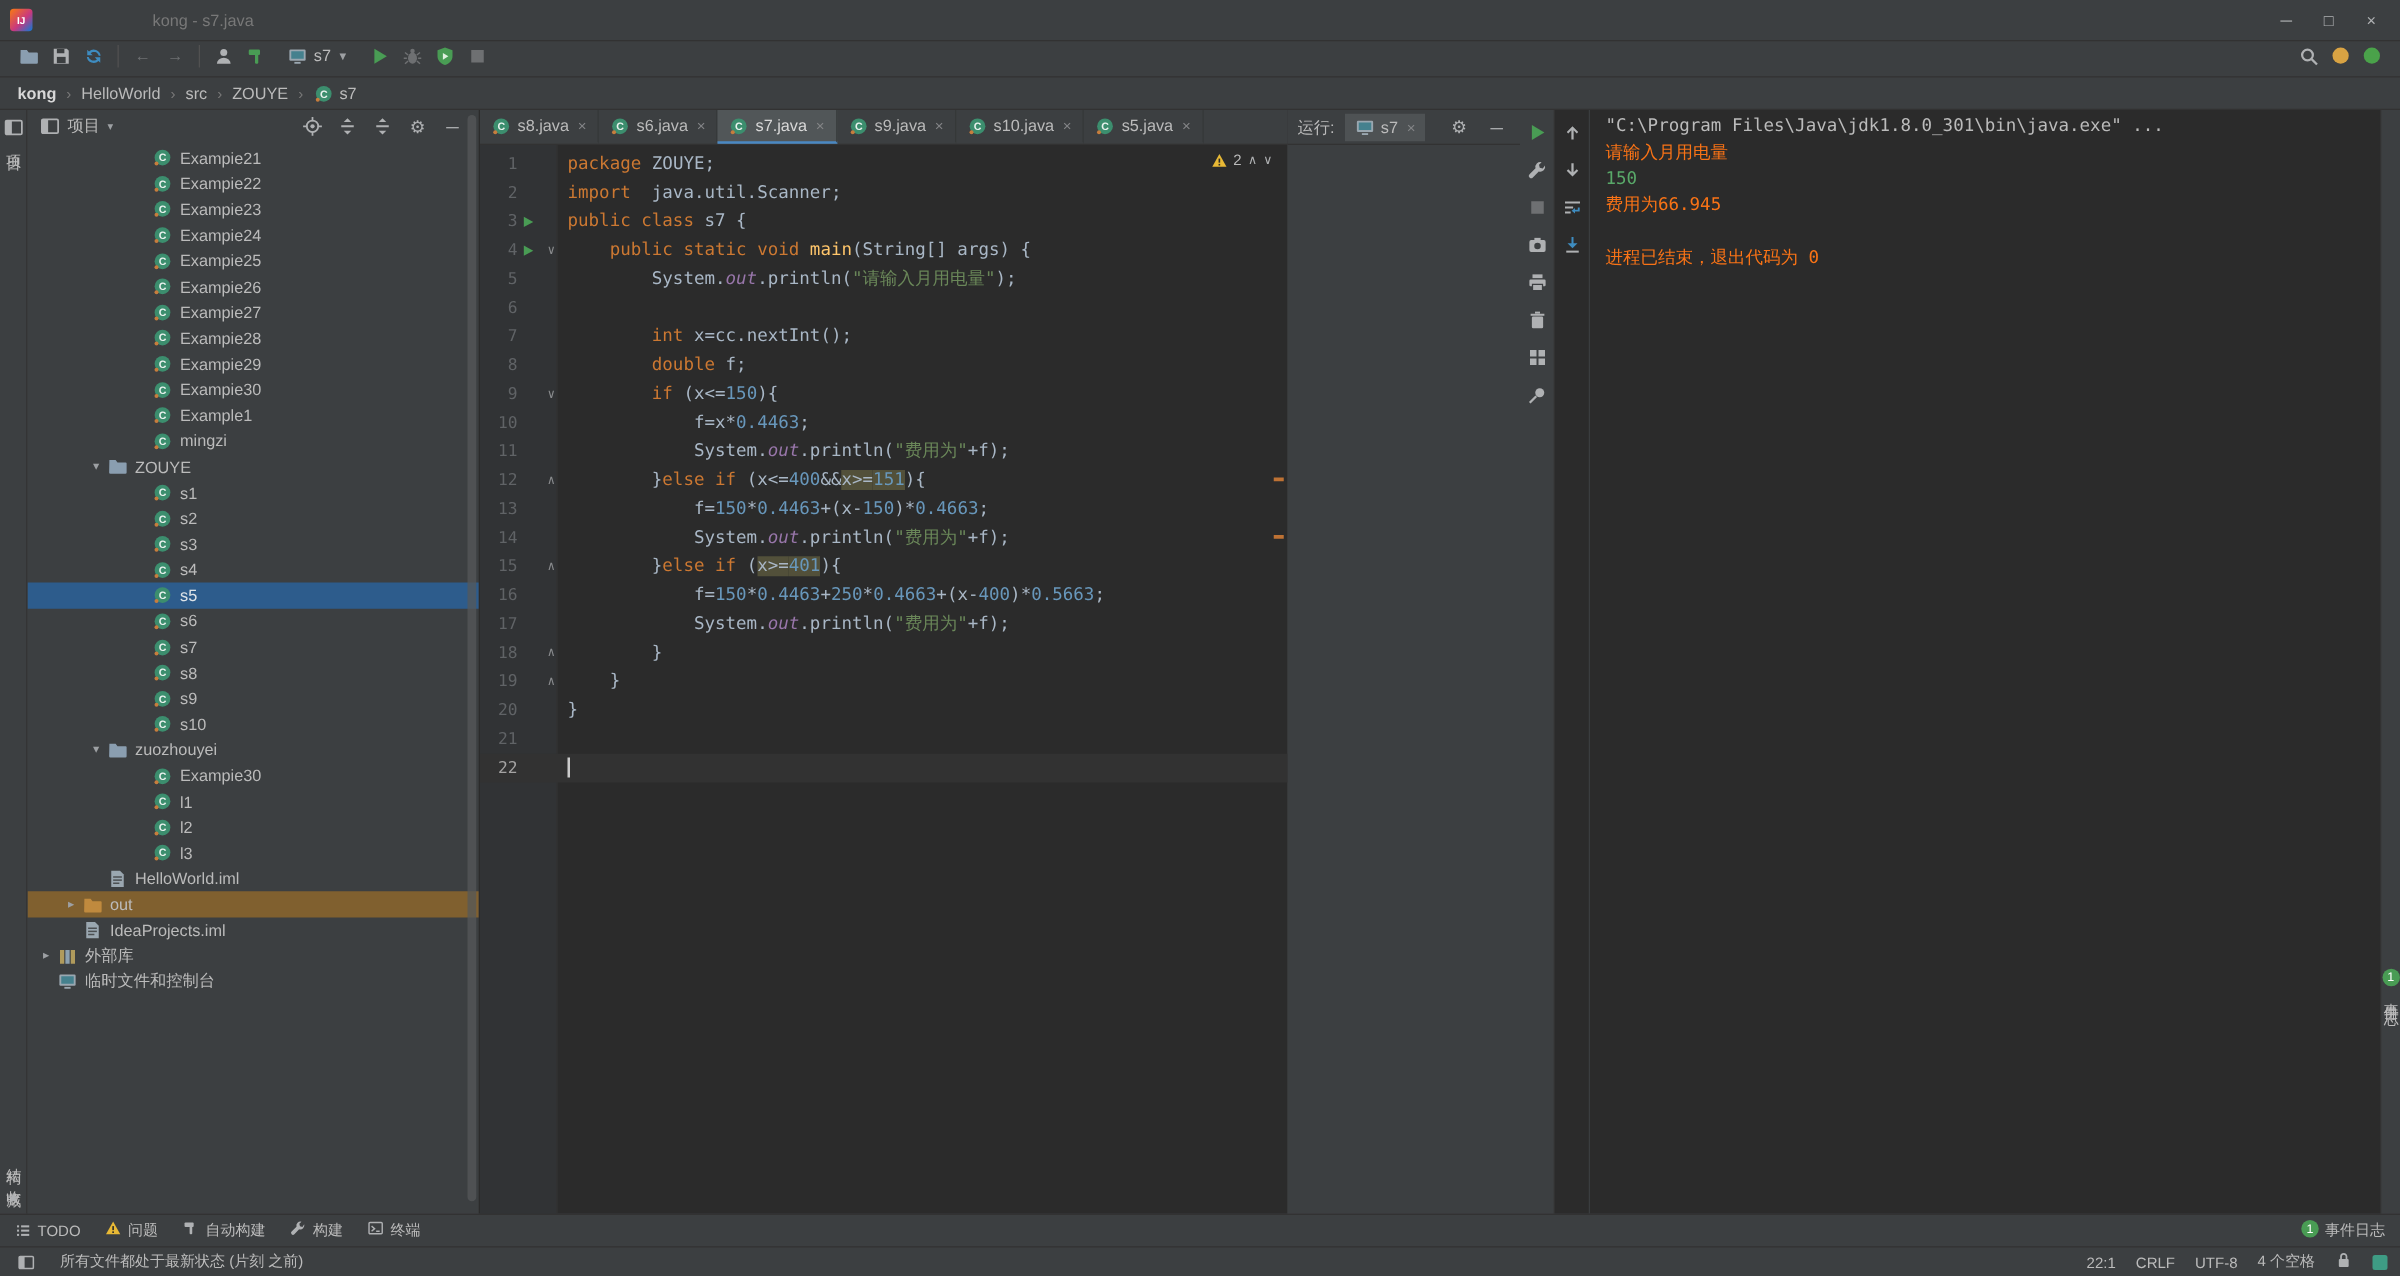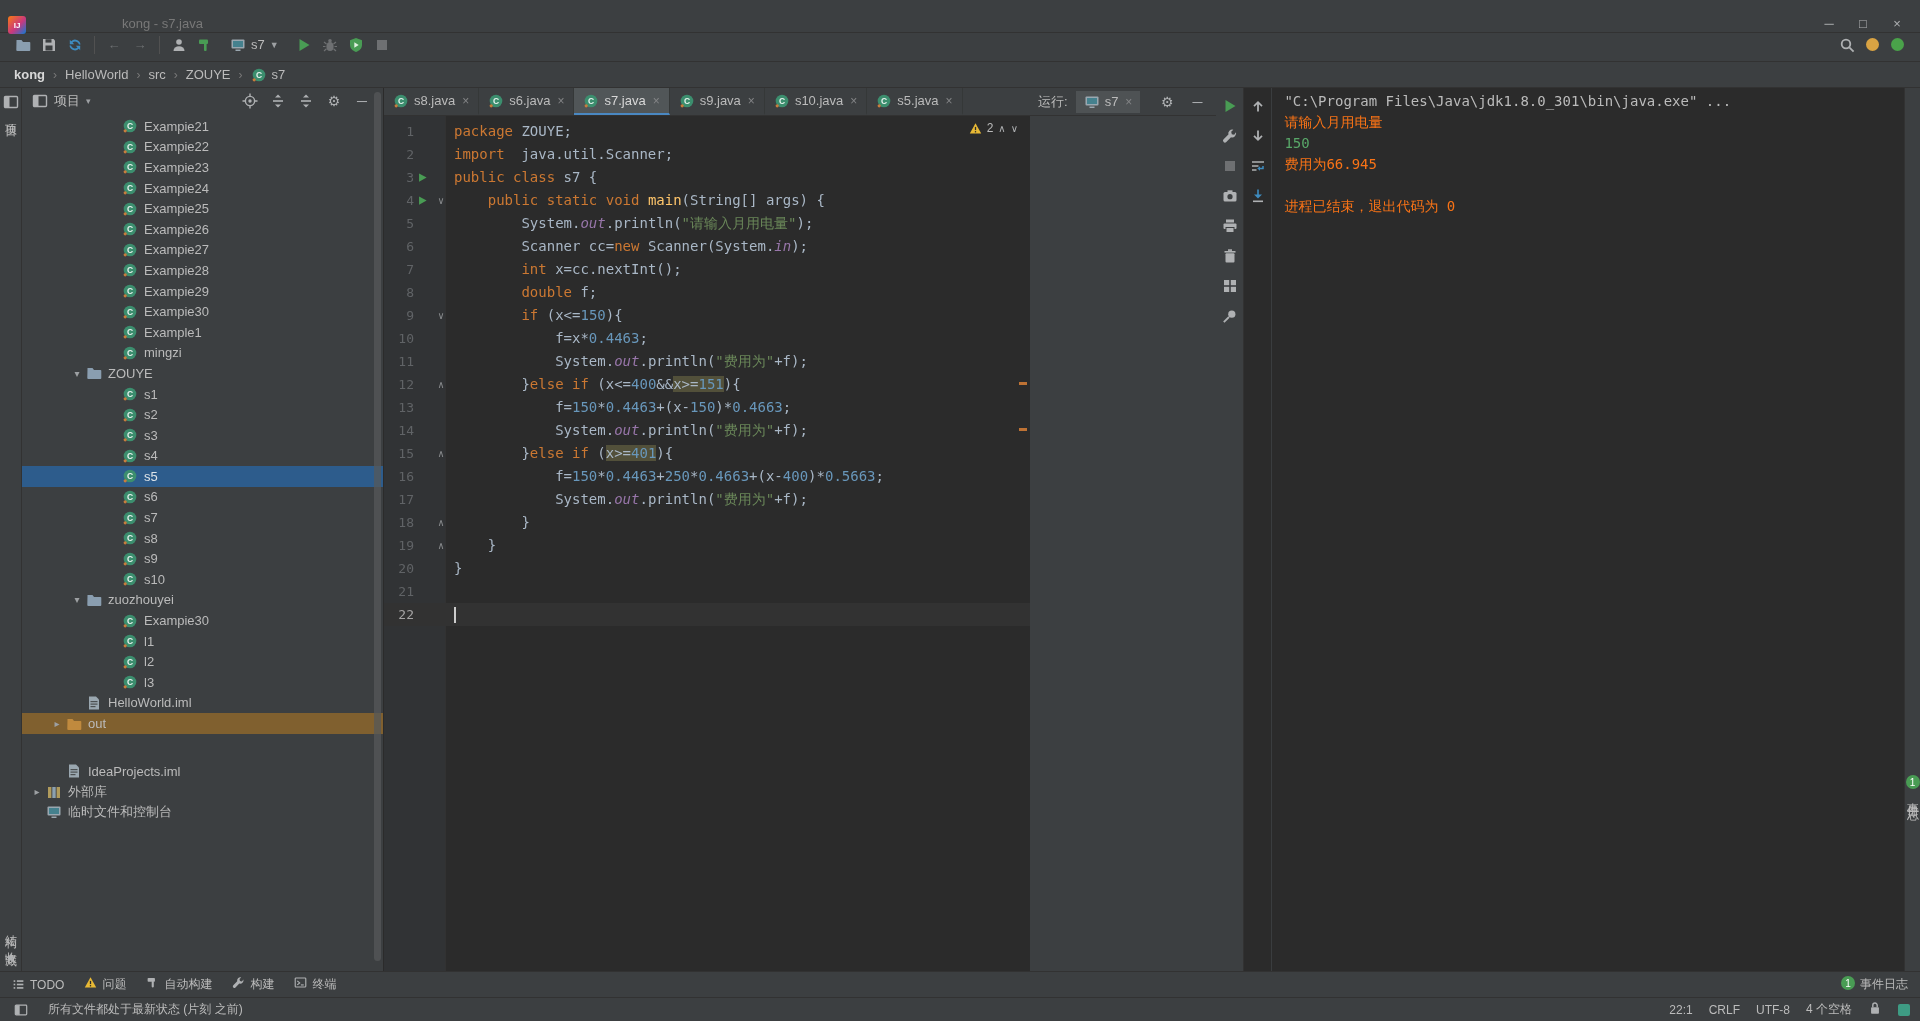--- a/index.html
+++ b/index.html
@@ -7,21 +7,21 @@
   .app{position:relative;width:1920px;height:1021px;background:#3C3F41;
        font-family:"Liberation Sans","DejaVu Sans",sans-serif;font-size:13px;color:#BBBBBB}
   .ic{display:inline-flex;width:16px;height:16px;flex:none;color:#AFB1B3}
   .ic svg{width:100%;height:100%;fill:currentColor}
   .ic-char{display:inline-flex;align-items:center;justify-content:center;color:#AFB1B3}
   .c-green{color:#499C54}.c-blue{color:#3E8CC0}.dim{color:#6E7072}
   .sp{flex:1}
   .sep{width:1px;height:18px;background:#515151;margin:0 6px;flex:none}
 
   
-  .titlebar{position:absolute;top:0;left:0;right:0;height:28px;display:flex;align-items:flex-start;
+  .titlebar{position:absolute;top:0;left:0;right:0;height:28px;display:flex;align-items:center;
             padding:16px 6px;border-bottom:1px solid #323232}
   .appicon{width:18px;height:18px;border-radius:3px;margin:0 6px 0 2px;flex:none;
            background:linear-gradient(135deg,#F97A12,#C9387E 55%,#0B7BD6);
            color:#fff;font-size:8px;font-weight:bold;display:flex;align-items:center;justify-content:center}
   .menus{display:flex;align-items:center}
   .menu-item{padding:4px 7px;white-space:nowrap}
   .wintitle{color:#787878;margin-left:90px;white-space:nowrap}
   .winbtns{margin-left:auto;display:flex}
   .winbtn{width:34px;text-align:center;color:#AFB1B3;font-size:13px}
 
@@ -635,21 +635,21 @@
           </div>
           <div class="trow hl" style="padding-left: 26px;">
             <span class="ic-char chev">▸</span>
             <span class="ic ticon">
               <svg viewBox="0 0 16 16">
                 <path d="M1.5 3h5l1.5 2h6.5a.8.8 0 0 1 .8.8v7.2a1 1 0 0 1-1 1h-12a1 1 0 0 1-1-1z" fill="#C08A3E"></path>
               </svg>
             </span>
             <span class="tlabel">out</span>
           </div>
-          <div class="trow" style="padding-left: 44px; margin-top: 27px;">
+          <div class="trow" style="padding-left: 44px;">
             <span class="ic ticon">
               <svg viewBox="0 0 16 16">
                 <path d="M3 1.5h7l3 3v10H3z" fill="#9AA7B0"></path>
                 <rect x="4.5" y="6" width="7" height="1.2" fill="#4C5052"></rect>
                 <rect x="4.5" y="8.5" width="7" height="1.2" fill="#4C5052"></rect>
                 <rect x="4.5" y="11" width="5" height="1.2" fill="#4C5052"></rect>
               </svg>
             </span>
             <span class="tlabel">IdeaProjects.iml</span>
           </div>
@@ -752,21 +752,21 @@
         <div class="code-lines">
             <div class="code-line"><div class="cl-gutter"><span class="cl-num">1</span><div class="cl-marks"></div></div><div class="cl-code"><span class="tok-k">package</span><span class="tok-d"> ZOUYE;</span></div></div>
             <div class="code-line"><div class="cl-gutter"><span class="cl-num">2</span><div class="cl-marks"></div></div><div class="cl-code"><span class="tok-k">import</span><span class="tok-d">  java.util.Scanner;</span></div></div>
             <div class="code-line"><div class="cl-gutter"><span class="cl-num">3</span><div class="cl-marks"><span class="runmark"><svg viewBox="0 0 16 16">
                       <path d="M3 2l11 6-11 6z" fill="#499C54"></path>
                     </svg></span></div></div><div class="cl-code"><span class="tok-k">public class</span><span class="tok-d"> s7 {</span></div></div>
             <div class="code-line"><div class="cl-gutter"><span class="cl-num">4</span><div class="cl-marks"><span class="runmark"><svg viewBox="0 0 16 16">
                       <path d="M3 2l11 6-11 6z" fill="#499C54"></path>
                     </svg></span><span class="ic-char fold">∨</span></div></div><div class="cl-code"><span class="tok-d">    </span><span class="tok-k">public static void</span><span class="tok-d"> </span><span class="tok-m">main</span><span class="tok-d">(String[] args) {</span></div></div>
             <div class="code-line"><div class="cl-gutter"><span class="cl-num">5</span><div class="cl-marks"></div></div><div class="cl-code"><span class="tok-d">        System.</span><span class="tok-f">out</span><span class="tok-d">.println(</span><span class="tok-s">"请输入月用电量"</span><span class="tok-d">);</span></div></div>
-            <div class="code-line"><div class="cl-gutter"><span class="cl-num">6</span><div class="cl-marks"></div></div><div class="cl-code"><span class="tok-d">        Scanner cc=</span><span class="tok-k">new</span><span class="tok-d"> Scanner(System.</span><span class="tok-f">in</span><span class="tok-d">);</span></div></div>
+            <div class="code-line"><div class="cl-gutter"><span class="cl-num">6</span><div class="cl-marks"></div></div></div>
             <div class="code-line"><div class="cl-gutter"><span class="cl-num">7</span><div class="cl-marks"></div></div><div class="cl-code"><span class="tok-d">        </span><span class="tok-k">int</span><span class="tok-d"> x=cc.nextInt();</span></div></div>
             <div class="code-line"><div class="cl-gutter"><span class="cl-num">8</span><div class="cl-marks"></div></div><div class="cl-code"><span class="tok-d">        </span><span class="tok-k">double</span><span class="tok-d"> f;</span></div></div>
             <div class="code-line"><div class="cl-gutter"><span class="cl-num">9</span><div class="cl-marks"><span class="ic-char fold">∨</span></div></div><div class="cl-code"><span class="tok-d">        </span><span class="tok-k">if</span><span class="tok-d"> (x&lt;=</span><span class="tok-n">150</span><span class="tok-d">){</span></div></div>
             <div class="code-line"><div class="cl-gutter"><span class="cl-num">10</span><div class="cl-marks"></div></div><div class="cl-code"><span class="tok-d">            f=x*</span><span class="tok-n">0.4463</span><span class="tok-d">;</span></div></div>
             <div class="code-line"><div class="cl-gutter"><span class="cl-num">11</span><div class="cl-marks"></div></div><div class="cl-code"><span class="tok-d">            System.</span><span class="tok-f">out</span><span class="tok-d">.println(</span><span class="tok-s">"费用为"</span><span class="tok-d">+f);</span></div></div>
             <div class="code-line"><div class="cl-gutter"><span class="cl-num">12</span><div class="cl-marks"><span class="ic-char fold">∧</span></div></div><div class="cl-code"><span class="tok-d">        }</span><span class="tok-k">else if</span><span class="tok-d"> (x&lt;=</span><span class="tok-n">400</span><span class="tok-d">&amp;&amp;</span><span class="tok-d hl">x&gt;=</span><span class="tok-n hl">151</span><span class="tok-d">){</span></div></div>
             <div class="code-line"><div class="cl-gutter"><span class="cl-num">13</span><div class="cl-marks"></div></div><div class="cl-code"><span class="tok-d">            f=</span><span class="tok-n">150</span><span class="tok-d">*</span><span class="tok-n">0.4463</span><span class="tok-d">+(x-</span><span class="tok-n">150</span><span class="tok-d">)*</span><span class="tok-n">0.4663</span><span class="tok-d">;</span></div></div>
             <div class="code-line"><div class="cl-gutter"><span class="cl-num">14</span><div class="cl-marks"></div></div><div class="cl-code"><span class="tok-d">            System.</span><span class="tok-f">out</span><span class="tok-d">.println(</span><span class="tok-s">"费用为"</span><span class="tok-d">+f);</span></div></div>
             <div class="code-line"><div class="cl-gutter"><span class="cl-num">15</span><div class="cl-marks"><span class="ic-char fold">∧</span></div></div><div class="cl-code"><span class="tok-d">        }</span><span class="tok-k">else if</span><span class="tok-d"> (</span><span class="tok-d hl">x&gt;=</span><span class="tok-n hl">401</span><span class="tok-d">){</span></div></div>
             <div class="code-line"><div class="cl-gutter"><span class="cl-num">16</span><div class="cl-marks"></div></div><div class="cl-code"><span class="tok-d">            f=</span><span class="tok-n">150</span><span class="tok-d">*</span><span class="tok-n">0.4463</span><span class="tok-d">+</span><span class="tok-n">250</span><span class="tok-d">*</span><span class="tok-n">0.4663</span><span class="tok-d">+(x-</span><span class="tok-n">400</span><span class="tok-d">)*</span><span class="tok-n">0.5663</span><span class="tok-d">;</span></div></div>

